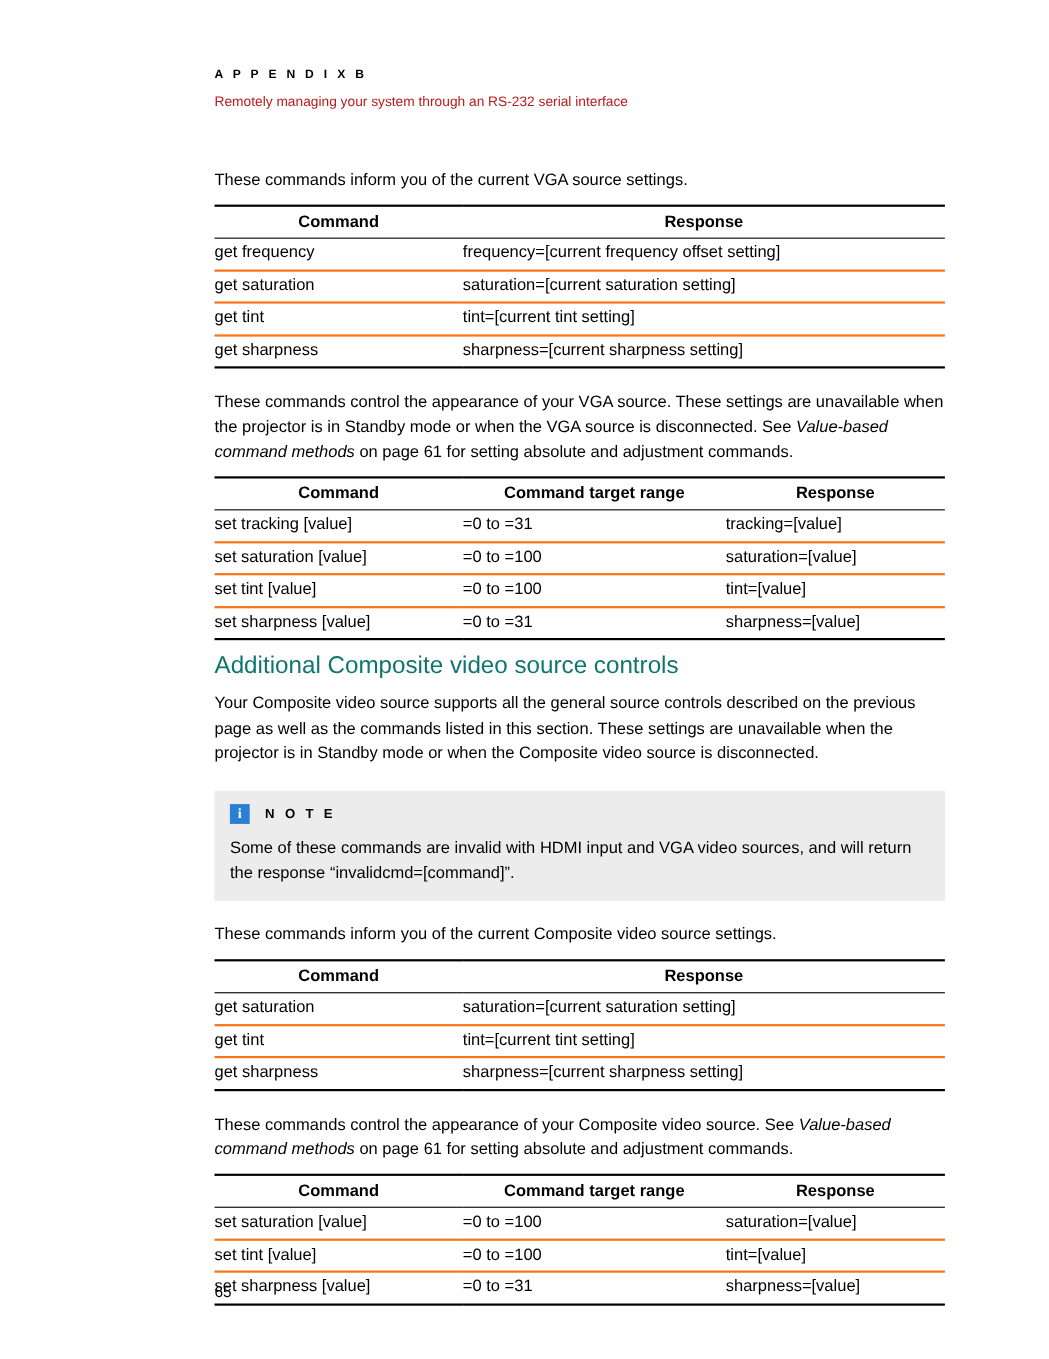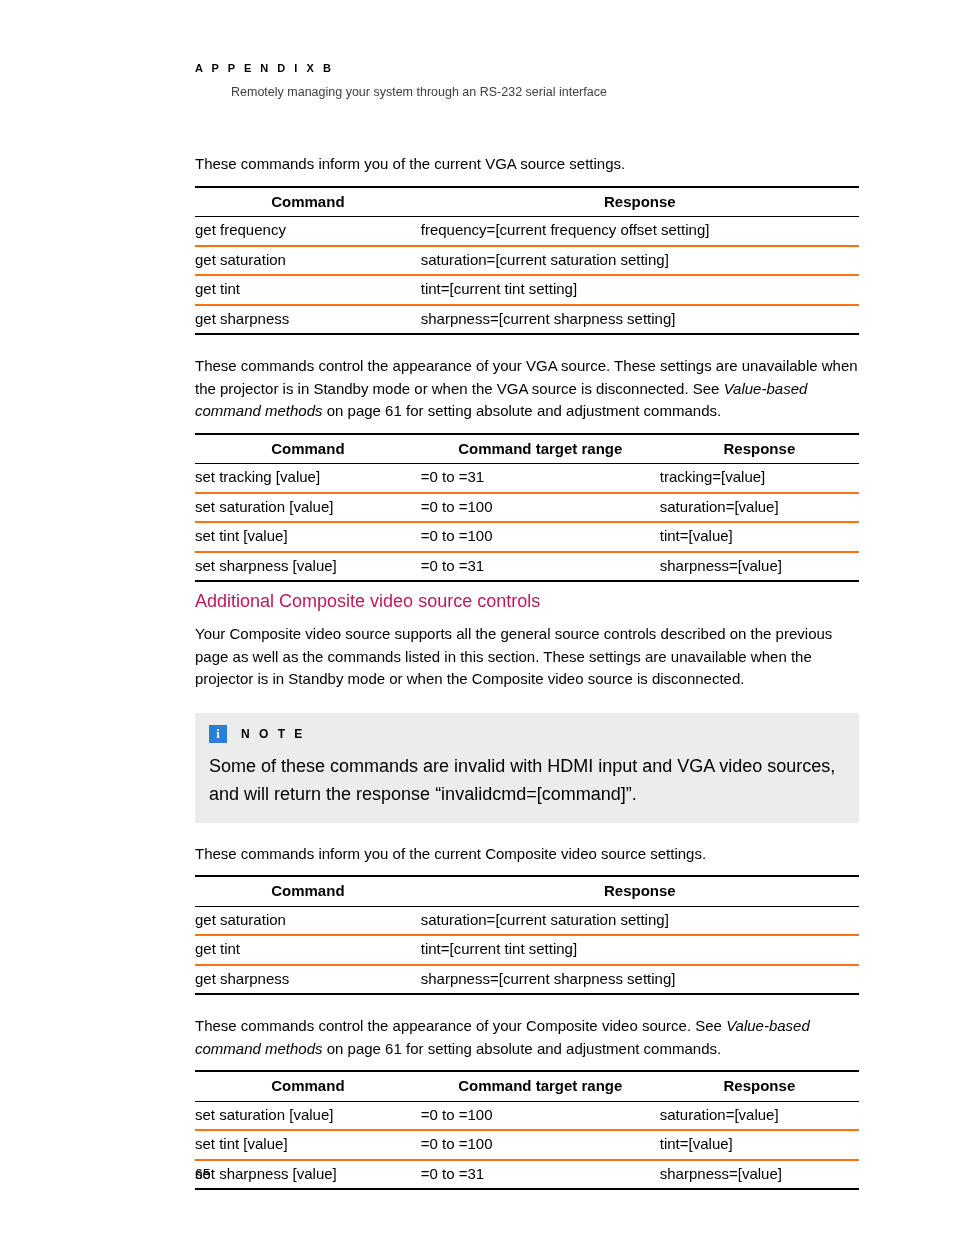--- a/index.html
+++ b/index.html
@@ -14,23 +14,22 @@
     line-height: 1.5;
   }
   .appendix-label {
     font-size: 11px;
     font-weight: bold;
     letter-spacing: 3px;
     margin-bottom: 6px;
   }
   .header-subtitle {
     font-size: 12.5px;
-    color: #404040;
+    color: #b91c1c;
     margin-bottom: 52px;
-    margin-left: 36px;
   }
   .para { margin-bottom: 10px; }
   .para-after { margin-top: 20px; margin-bottom: 10px; }
   table {
     width: 100%;
     border-collapse: collapse;
     margin-bottom: 6px;
     font-size: 15px;
   }
   table thead th {
@@ -45,22 +44,22 @@
     padding: 2px 0 3px 0;
     vertical-align: top;
   }
   table tbody tr:last-child td { border-bottom: 2px solid #000000; }
   .col2 th:nth-child(1), .col2 td:nth-child(1) { width: 34%; }
   .col2 th:nth-child(2), .col2 td:nth-child(2) { width: 66%; }
   .col3 th:nth-child(1), .col3 td:nth-child(1) { width: 34%; }
   .col3 th:nth-child(2), .col3 td:nth-child(2) { width: 36%; }
   .col3 th:nth-child(3), .col3 td:nth-child(3) { width: 30%; }
   .section-heading {
-    color: #be185d;
-    font-size: 18px;
+    color: #0f766e;
+    font-size: 22px;
     font-weight: normal;
     margin-bottom: 8px;
   }
   .note-box {
     background: #ececec;
     padding: 12px 14px 14px 14px;
     margin-top: 22px;
     margin-bottom: 20px;
   }
   .note-header { display: flex; align-items: center; margin-bottom: 10px; }
@@ -69,21 +68,21 @@
     background: #2a7fd4;
     color: #fff;
     font-family: Georgia, serif;
     font-weight: bold;
     font-size: 13px;
     display: inline-flex;
     align-items: center; justify-content: center;
     margin-right: 14px;
   }
   .note-label { font-size: 12px; font-weight: bold; letter-spacing: 3px; }
-  .note-body { font-size: 18px; line-height: 1.55; }
+  .note-body { font-size: 15px; line-height: 1.55; }
   .italic { font-style: italic; }
   .page-number { position: absolute; bottom: 50px; left: 195px; font-size: 14px; }
 </style>
 </head>
 <body>
 
 <div class="appendix-label">A P P E N D I X   B</div>
 <div class="header-subtitle">Remotely managing your system through an RS-232 serial interface</div>
 
 <div class="para">These commands inform you of the current VGA source settings.</div>

